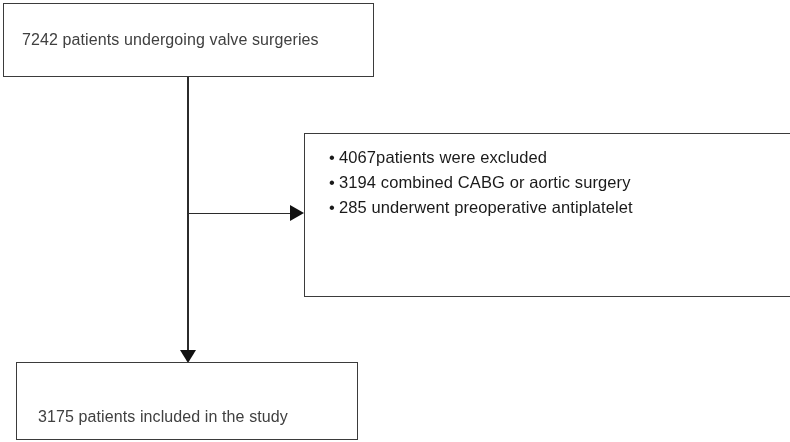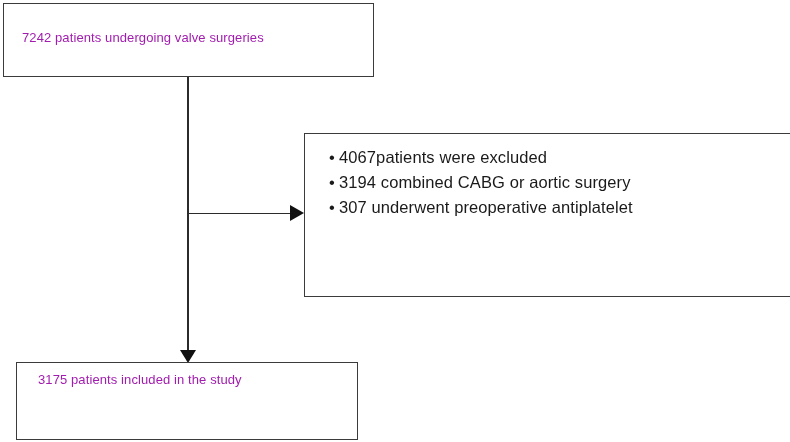--- a/index.html
+++ b/index.html
@@ -20,22 +20,22 @@
 
   .flow-box {
     position: absolute;
     box-sizing: border-box;
     background: #ffffff;
     border: 1.6px solid #3b3b3b;
   }
 
   .box-label {
     position: absolute;
-    color: #a21caf;
-    font-size: 13px;
+    color: #404040;
+    font-size: 16px;
     line-height: 1.35;
     white-space: nowrap;
     letter-spacing: 0.1px;
   }
 
   
   #box-enrolled {
     left: 3px;
     top: 3px;
     width: 371px;
@@ -77,21 +77,21 @@
 
   
   #box-included {
     left: 16px;
     top: 362px;
     width: 342px;
     height: 78px;
   }
   #label-included {
     left: 38px;
-    top: 371px;
+    top: 406px;
   }
 
   
   .connector-line {
     position: absolute;
     background: #2b2b2b;
   }
   
   #line-vertical {
     left: 187px;
@@ -139,21 +139,21 @@
 
   <div class="connector-line" id="line-vertical"></div>
 
   <div class="connector-line" id="line-branch"></div>
   <div class="arrowhead" id="arrow-to-excluded"></div>
 
   <div class="flow-box" id="box-excluded"></div>
   <div id="list-excluded">
     <span class="excl-item"><span class="bullet">•</span><span>4067patients were excluded</span></span>
     <span class="excl-item"><span class="bullet">•</span><span>3194 combined CABG or aortic surgery</span></span>
-    <span class="excl-item"><span class="bullet">•</span><span>307 underwent preoperative antiplatelet</span></span>
+    <span class="excl-item"><span class="bullet">•</span><span>285 underwent preoperative antiplatelet</span></span>
   </div>
 
   <div class="arrowhead" id="arrow-to-included"></div>
 
   <div class="flow-box" id="box-included"></div>
   <div class="box-label" id="label-included">3175 patients included in the study</div>
 
 </div>
 
 </body></html>

